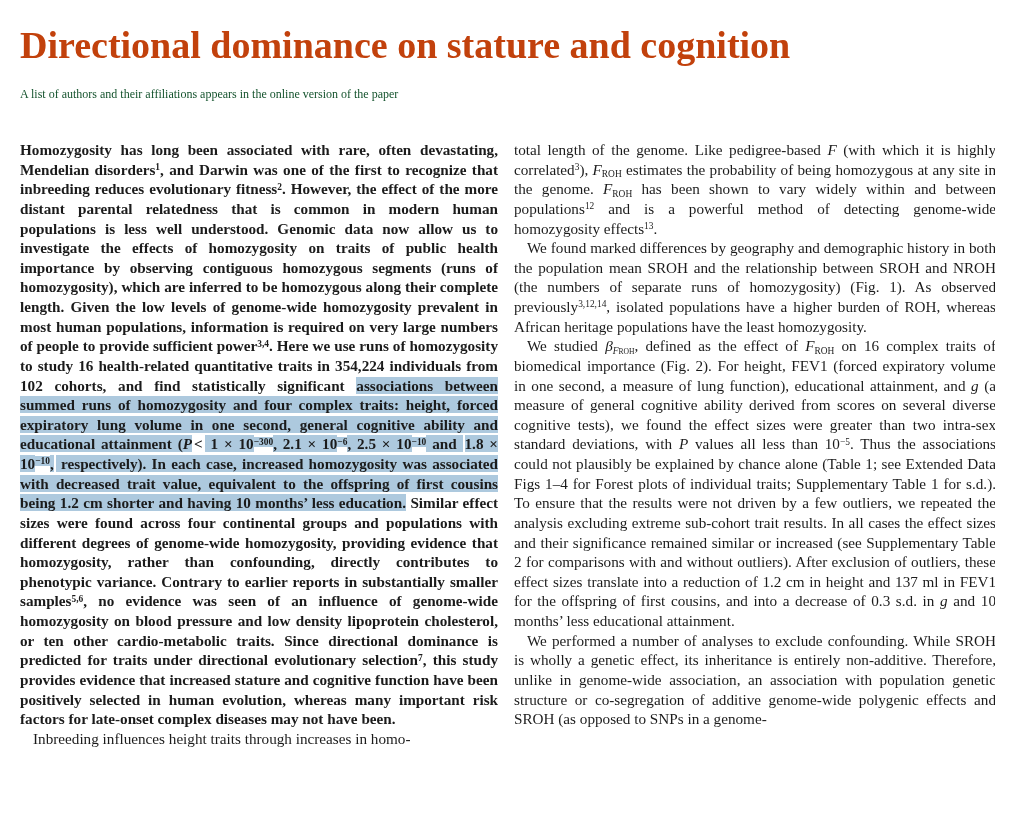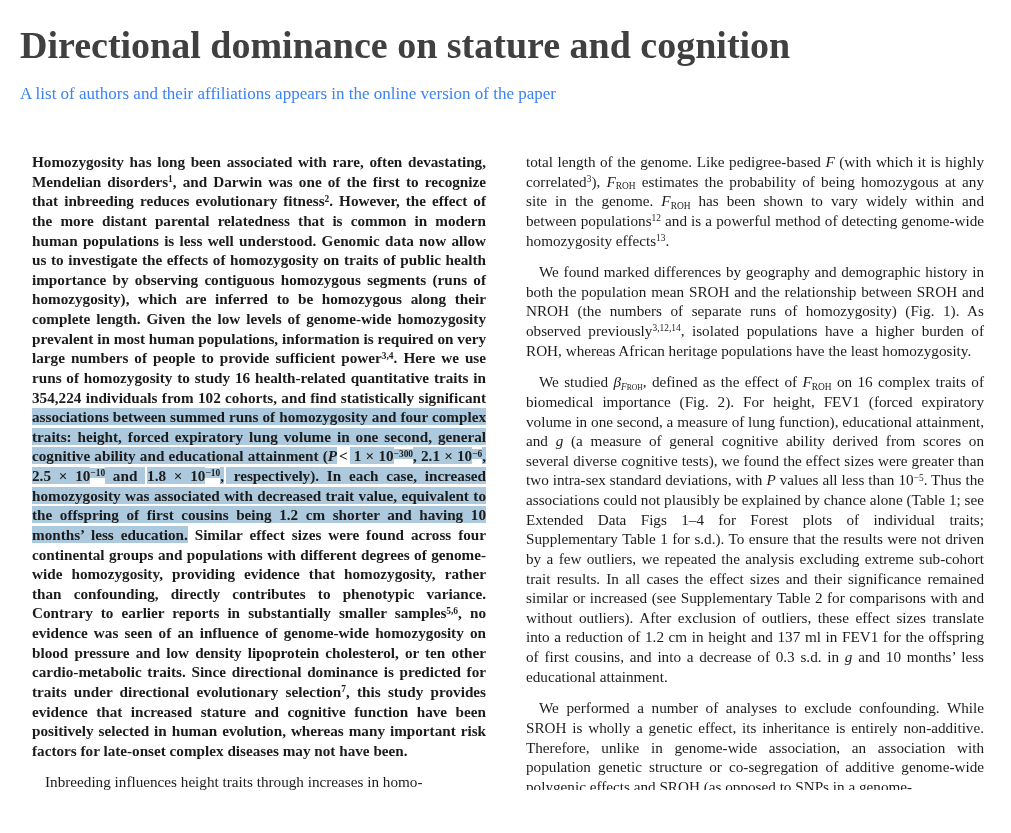--- a/index.html
+++ b/index.html
@@ -14,48 +14,48 @@
     color: #1b1b1b;
     font-family: "Liberation Serif", "DejaVu Serif", serif;
     padding: 14px 16px 0 20px;
   }
   h1.title {
     margin: 8px 0 0 0;
     font-size: 38px;
     line-height: 47px;
     font-weight: bold;
     letter-spacing: 0px;
-    color: #404040;
+    color: #c2410c;
   }
   h1.title .tl { display: block; }
   p.subtitle {
     margin: 15px 0 0 0;
-    font-size: 17px;
+    font-size: 12px;
     line-height: 20px;
     font-weight: normal;
-    color: #3b82f6;
+    color: #14532d;
   }
   .columns {
     display: flex;
     gap: 16px;
     margin-top: 36px;
     height: 650px;
     overflow: hidden;
   }
   .col {
     flex: 0 0 478px;
     width: 478px;
     height: 650px;
     overflow: hidden;
     text-align: justify;
     font-size: 15.2px;
     line-height: 19.62px;
   }
   .col.right { flex-basis: 482px; width: 482px; }
-  .para { margin: 12px; }
+  .para { margin: 0; }
   .para.bold-para { font-weight: bold; }
   .para.indent { text-indent: 13px; font-family: Liberation Serif, serif; }
   .i { font-style: italic; }
   .sup { font-size: 0.62em; position: relative; top: -0.48em; line-height: 0; }
   .sub { font-size: 0.62em; position: relative; top: 0.26em; line-height: 0; }
   .subsub { font-size: 0.5em; position: relative; top: 0.42em; line-height: 0; }
   .hl { background: var(--hl); }
   .wb { background: #ffffff; padding: 0 2px; }
   .bl { border-left: 2px solid #ffffff; }
   .brx { border-right: 2px solid #ffffff; }

